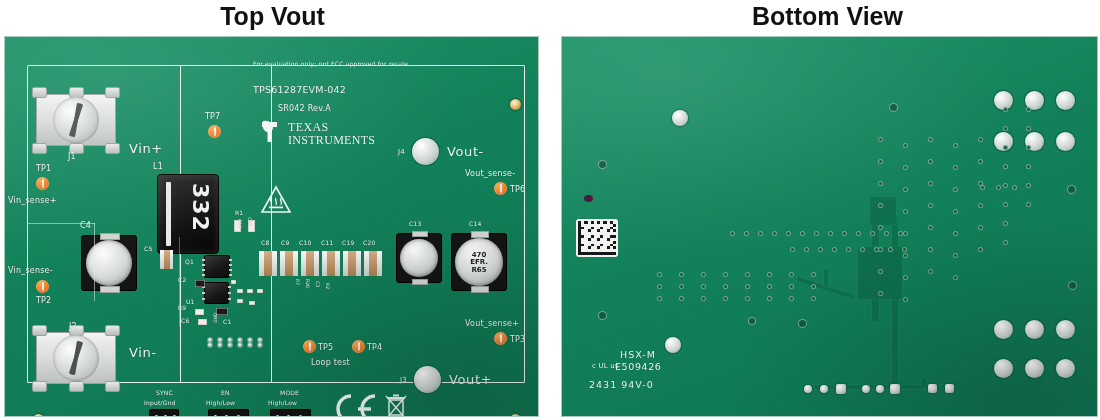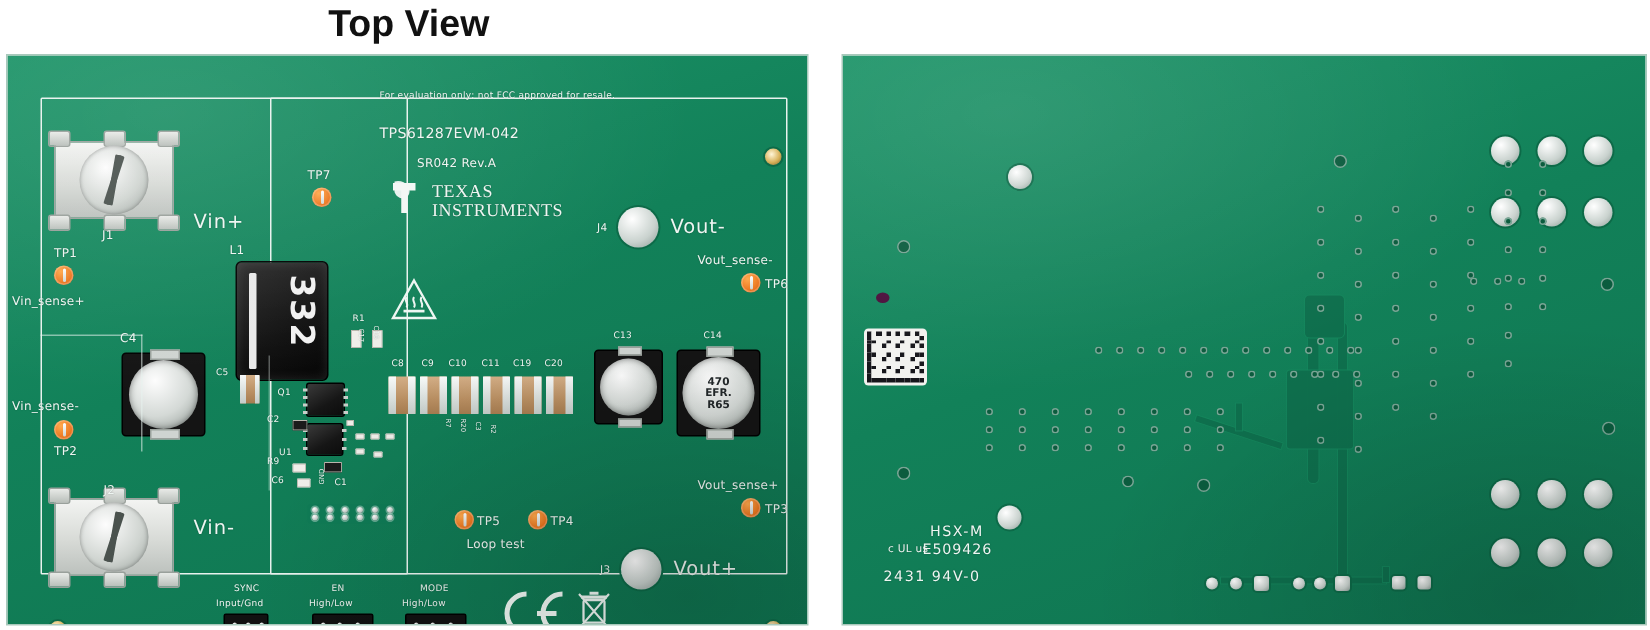--- a/index.html
+++ b/index.html
@@ -200,21 +200,22 @@
   .purpledot{ position:absolute; width:9px;height:7px;border-radius:50%; background:#4b0f3c; }
 
   
   .trace{ position:absolute; background:#0e6f4d; box-shadow:0 0 0 .6px #15865c; }
 </style>
 </head>
 <body>
 
 <div id="root">
 
-  <div class="view-title" id="title-top">Top View</div>
+  <div class="view-title" id="title-top">Top Vout</div>
+  <div class="view-title" id="title-bot">Bottom View</div>
 
   <div class="pcb" id="pcb-top">
 
     <div class="silkframe" style="left:22px;top:28px;width:245px;height:318px;border-radius:1px;"></div>
     <div class="silkframe" style="left:175px;top:28px;width:345px;height:318px;border-radius:1px;"></div>
 
     <div class="silk sm" style="left:248px;top:24px;">For evaluation only; not FCC approved for resale.</div>
     <div class="silk md" style="left:248px;top:48px;">TPS61287EVM-042</div>
     <div class="silk" style="left:273px;top:68px;">SR042   Rev.A</div>
 

